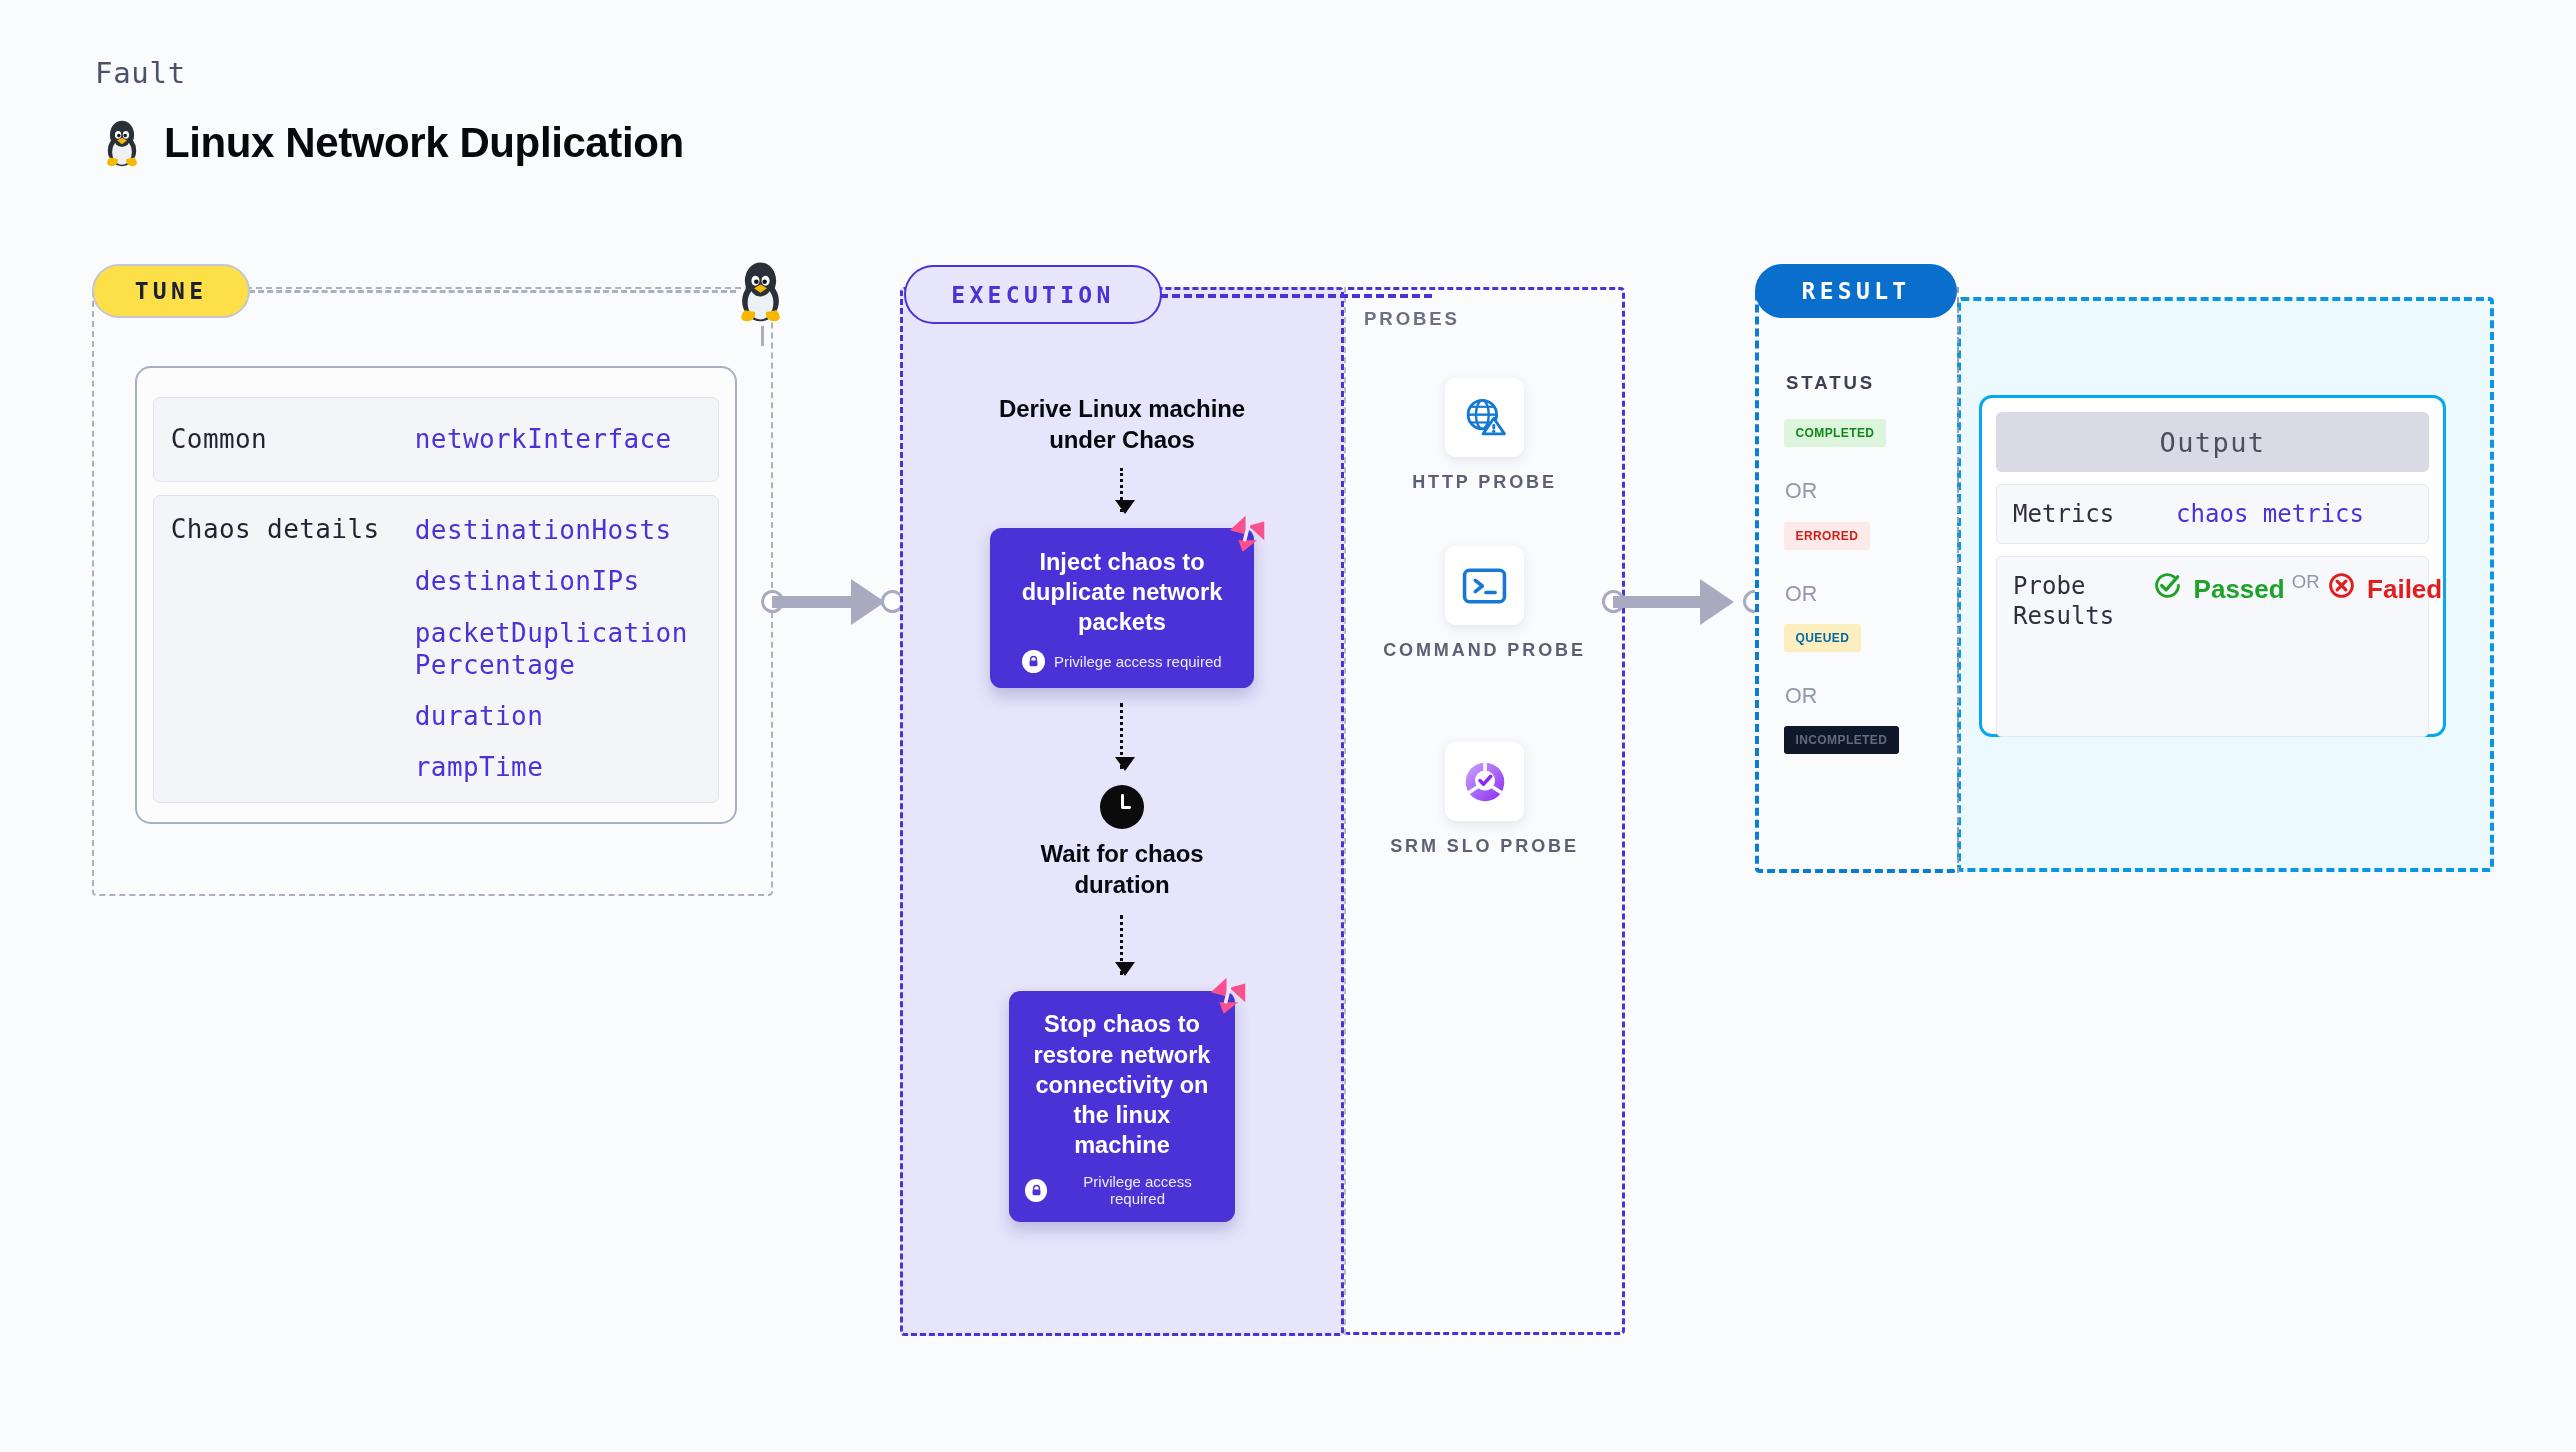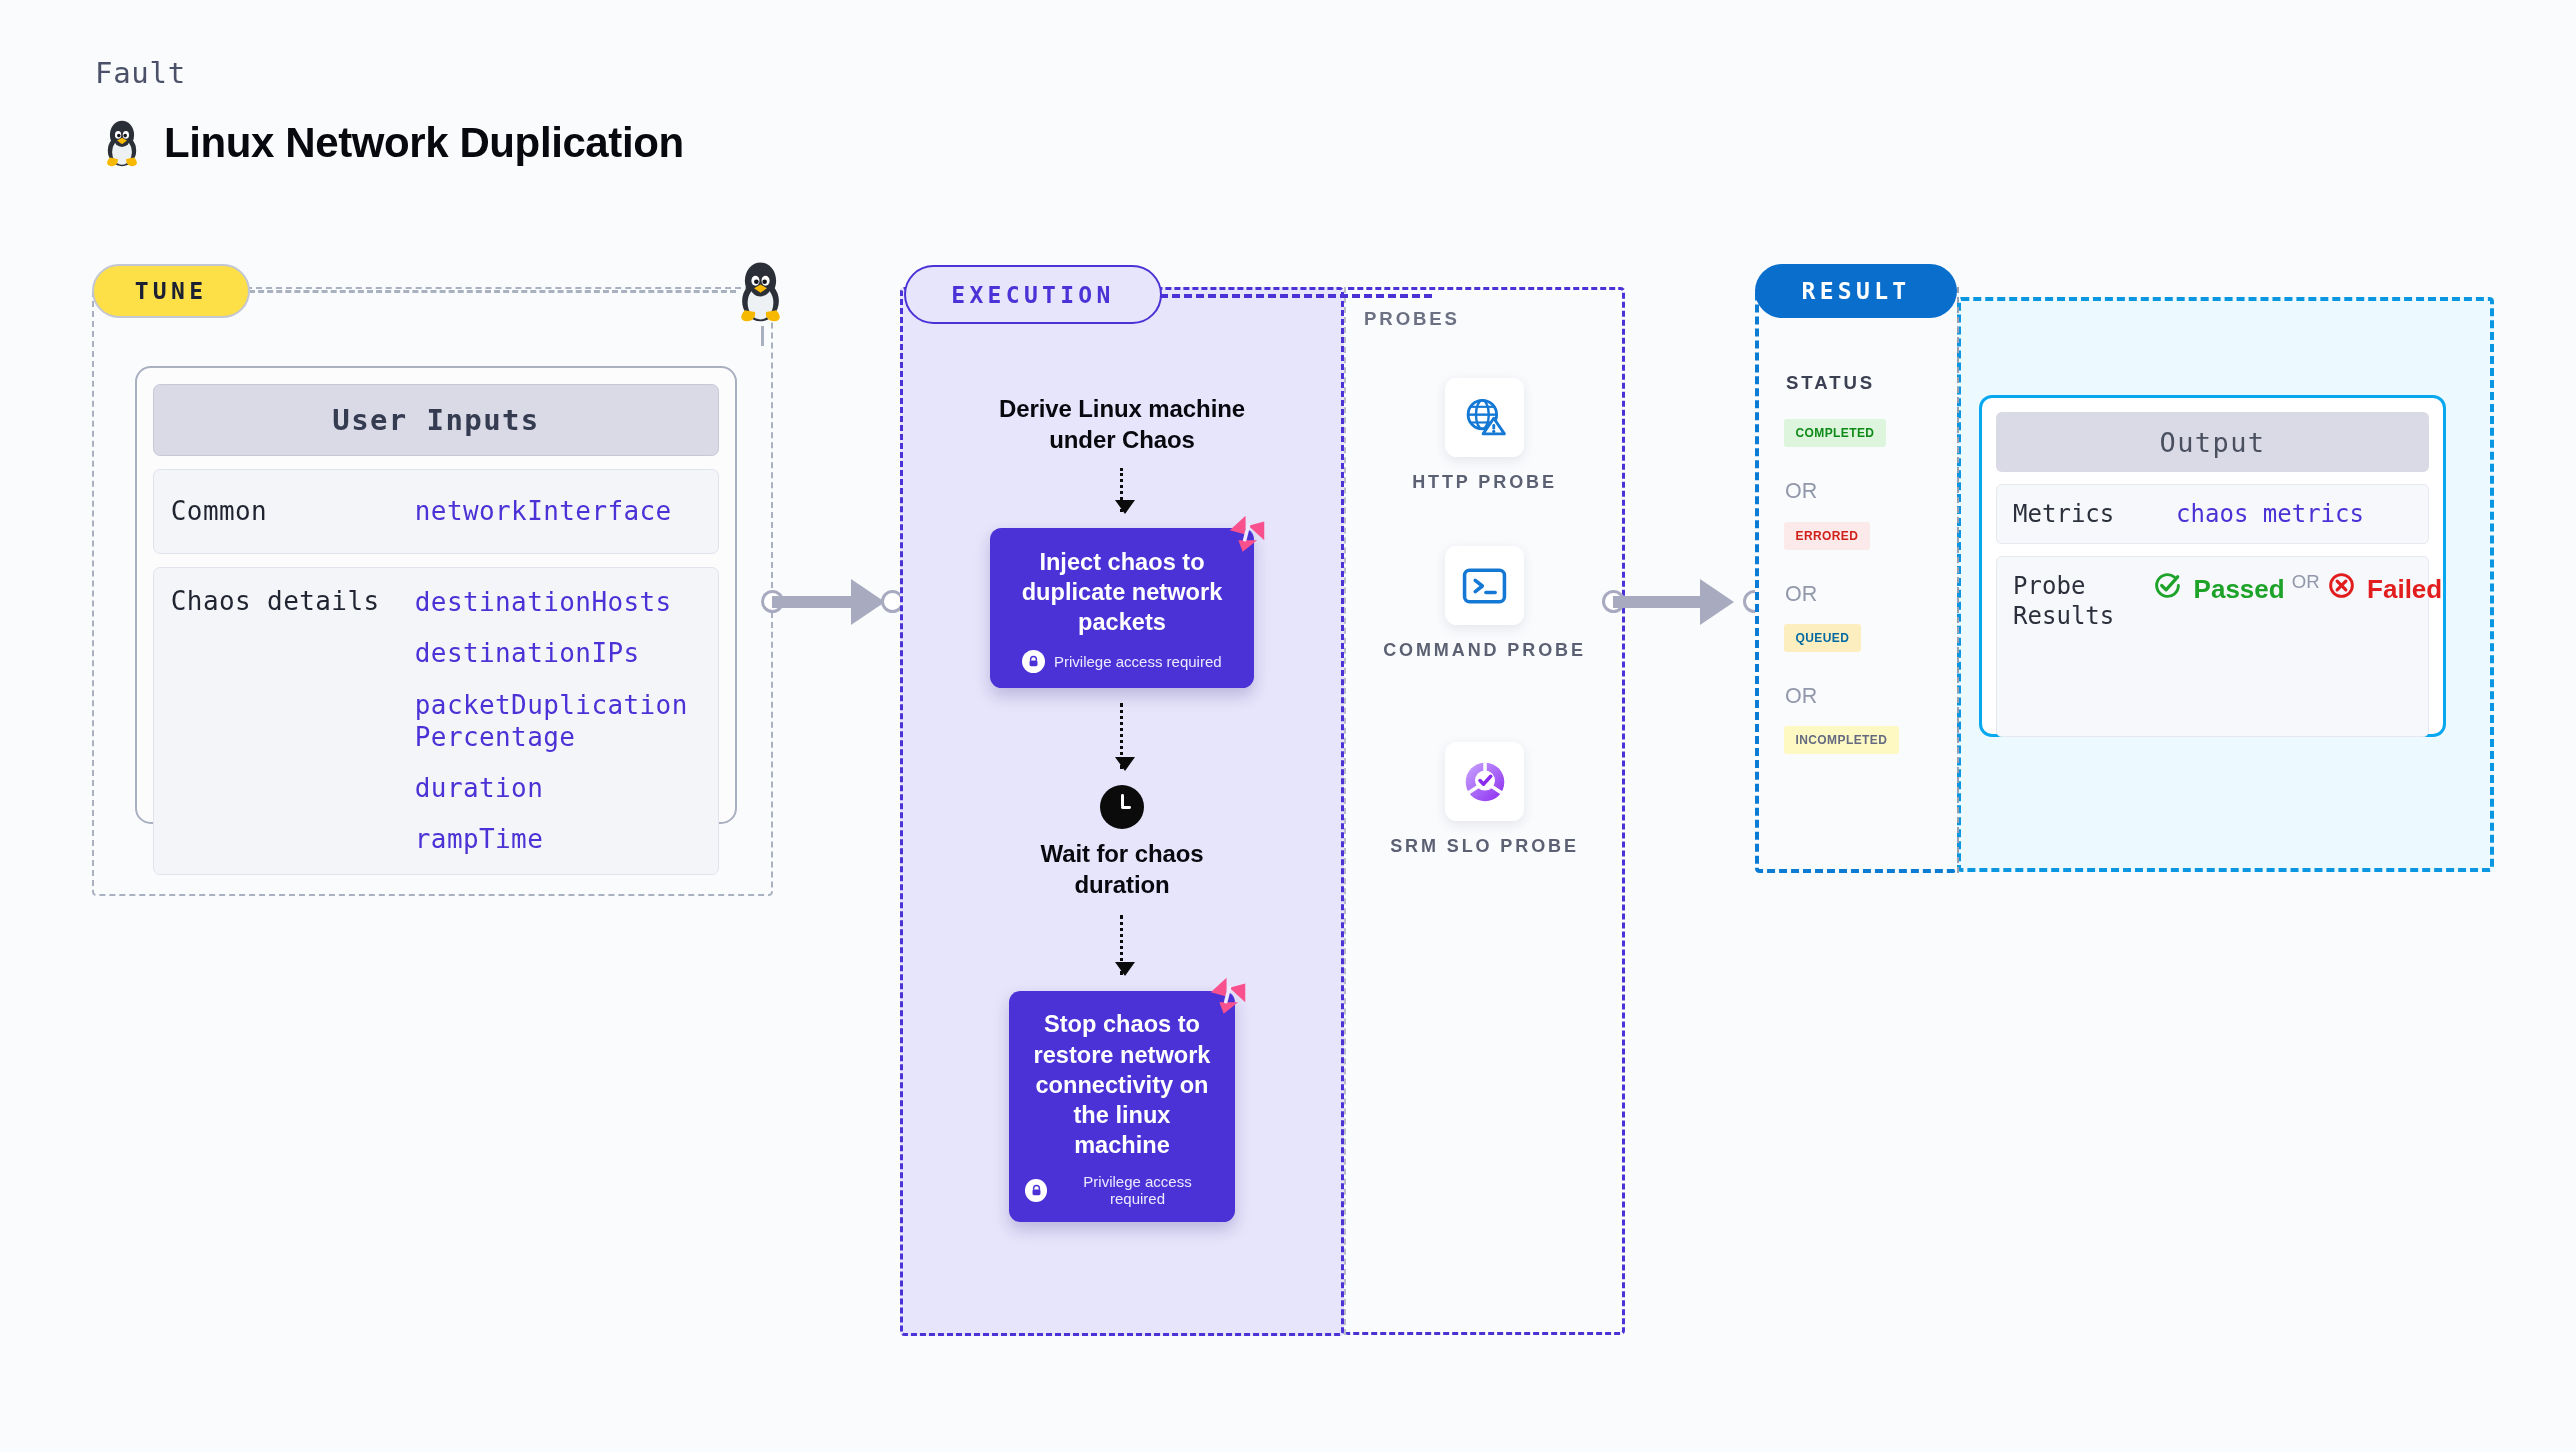--- a/index.html
+++ b/index.html
@@ -303,21 +303,20 @@
       <path d="M24 34 L31 30 L38 34 L31 39 Z" fill="#f7b900"></path>
       <path d="M14 58 C8 64 9 70 16 70 C23 70 26 65 25 60 Z" fill="#f7b900"></path>
       <path d="M48 58 C54 64 53 70 46 70 C39 70 36 65 37 60 Z" fill="#f7b900"></path>
     </svg>
   </div>
   <div id="tune-penguin-stub"></div>
 
   <div class="panel" id="tune-panel">
     <div class="panel-body"></div>
     <div class="user-inputs-card">
-      <div class="ui-header">User Inputs</div>
 
       <div class="ui-section row-common">
         <div class="ui-sec-label">Common</div>
         <div class="ui-sec-values">
           <span>networkInterface</span>
         </div>
       </div>
 
       <div class="ui-section">
         <div class="ui-sec-label">Chaos details</div>
@@ -469,21 +468,21 @@
   </div>
   <div id="result-right-edge"></div>
   <div id="status-label">STATUS</div>
 
   <div class="status-badge" style="top:419px; background:#dcf5dc; color:#0e8a18;">COMPLETED</div>
   <div class="or-text" style="top:479px;">OR</div>
   <div class="status-badge" style="top:522px; background:#fce9e9; color:#d0201a;">ERRORED</div>
   <div class="or-text" style="top:582px;">OR</div>
   <div class="status-badge" style="top:624px; background:#fdeec0; color:#0369a1;">QUEUED</div>
   <div class="or-text" style="top:684px;">OR</div>
-  <div class="status-badge" style="top:726px; background:#fef9c3; color:#636a80;">INCOMPLETED</div>
+  <div class="status-badge" style="top:726px; background:#0f172a; color:#636a80;">INCOMPLETED</div>
 
   <div class="panel" id="output-zone">
     <div class="panel-body"></div>
   </div>
 
   <div id="output-card">
     <div class="out-header">Output</div>
 
     <div class="out-row">
       <div class="out-label">Metrics</div>

